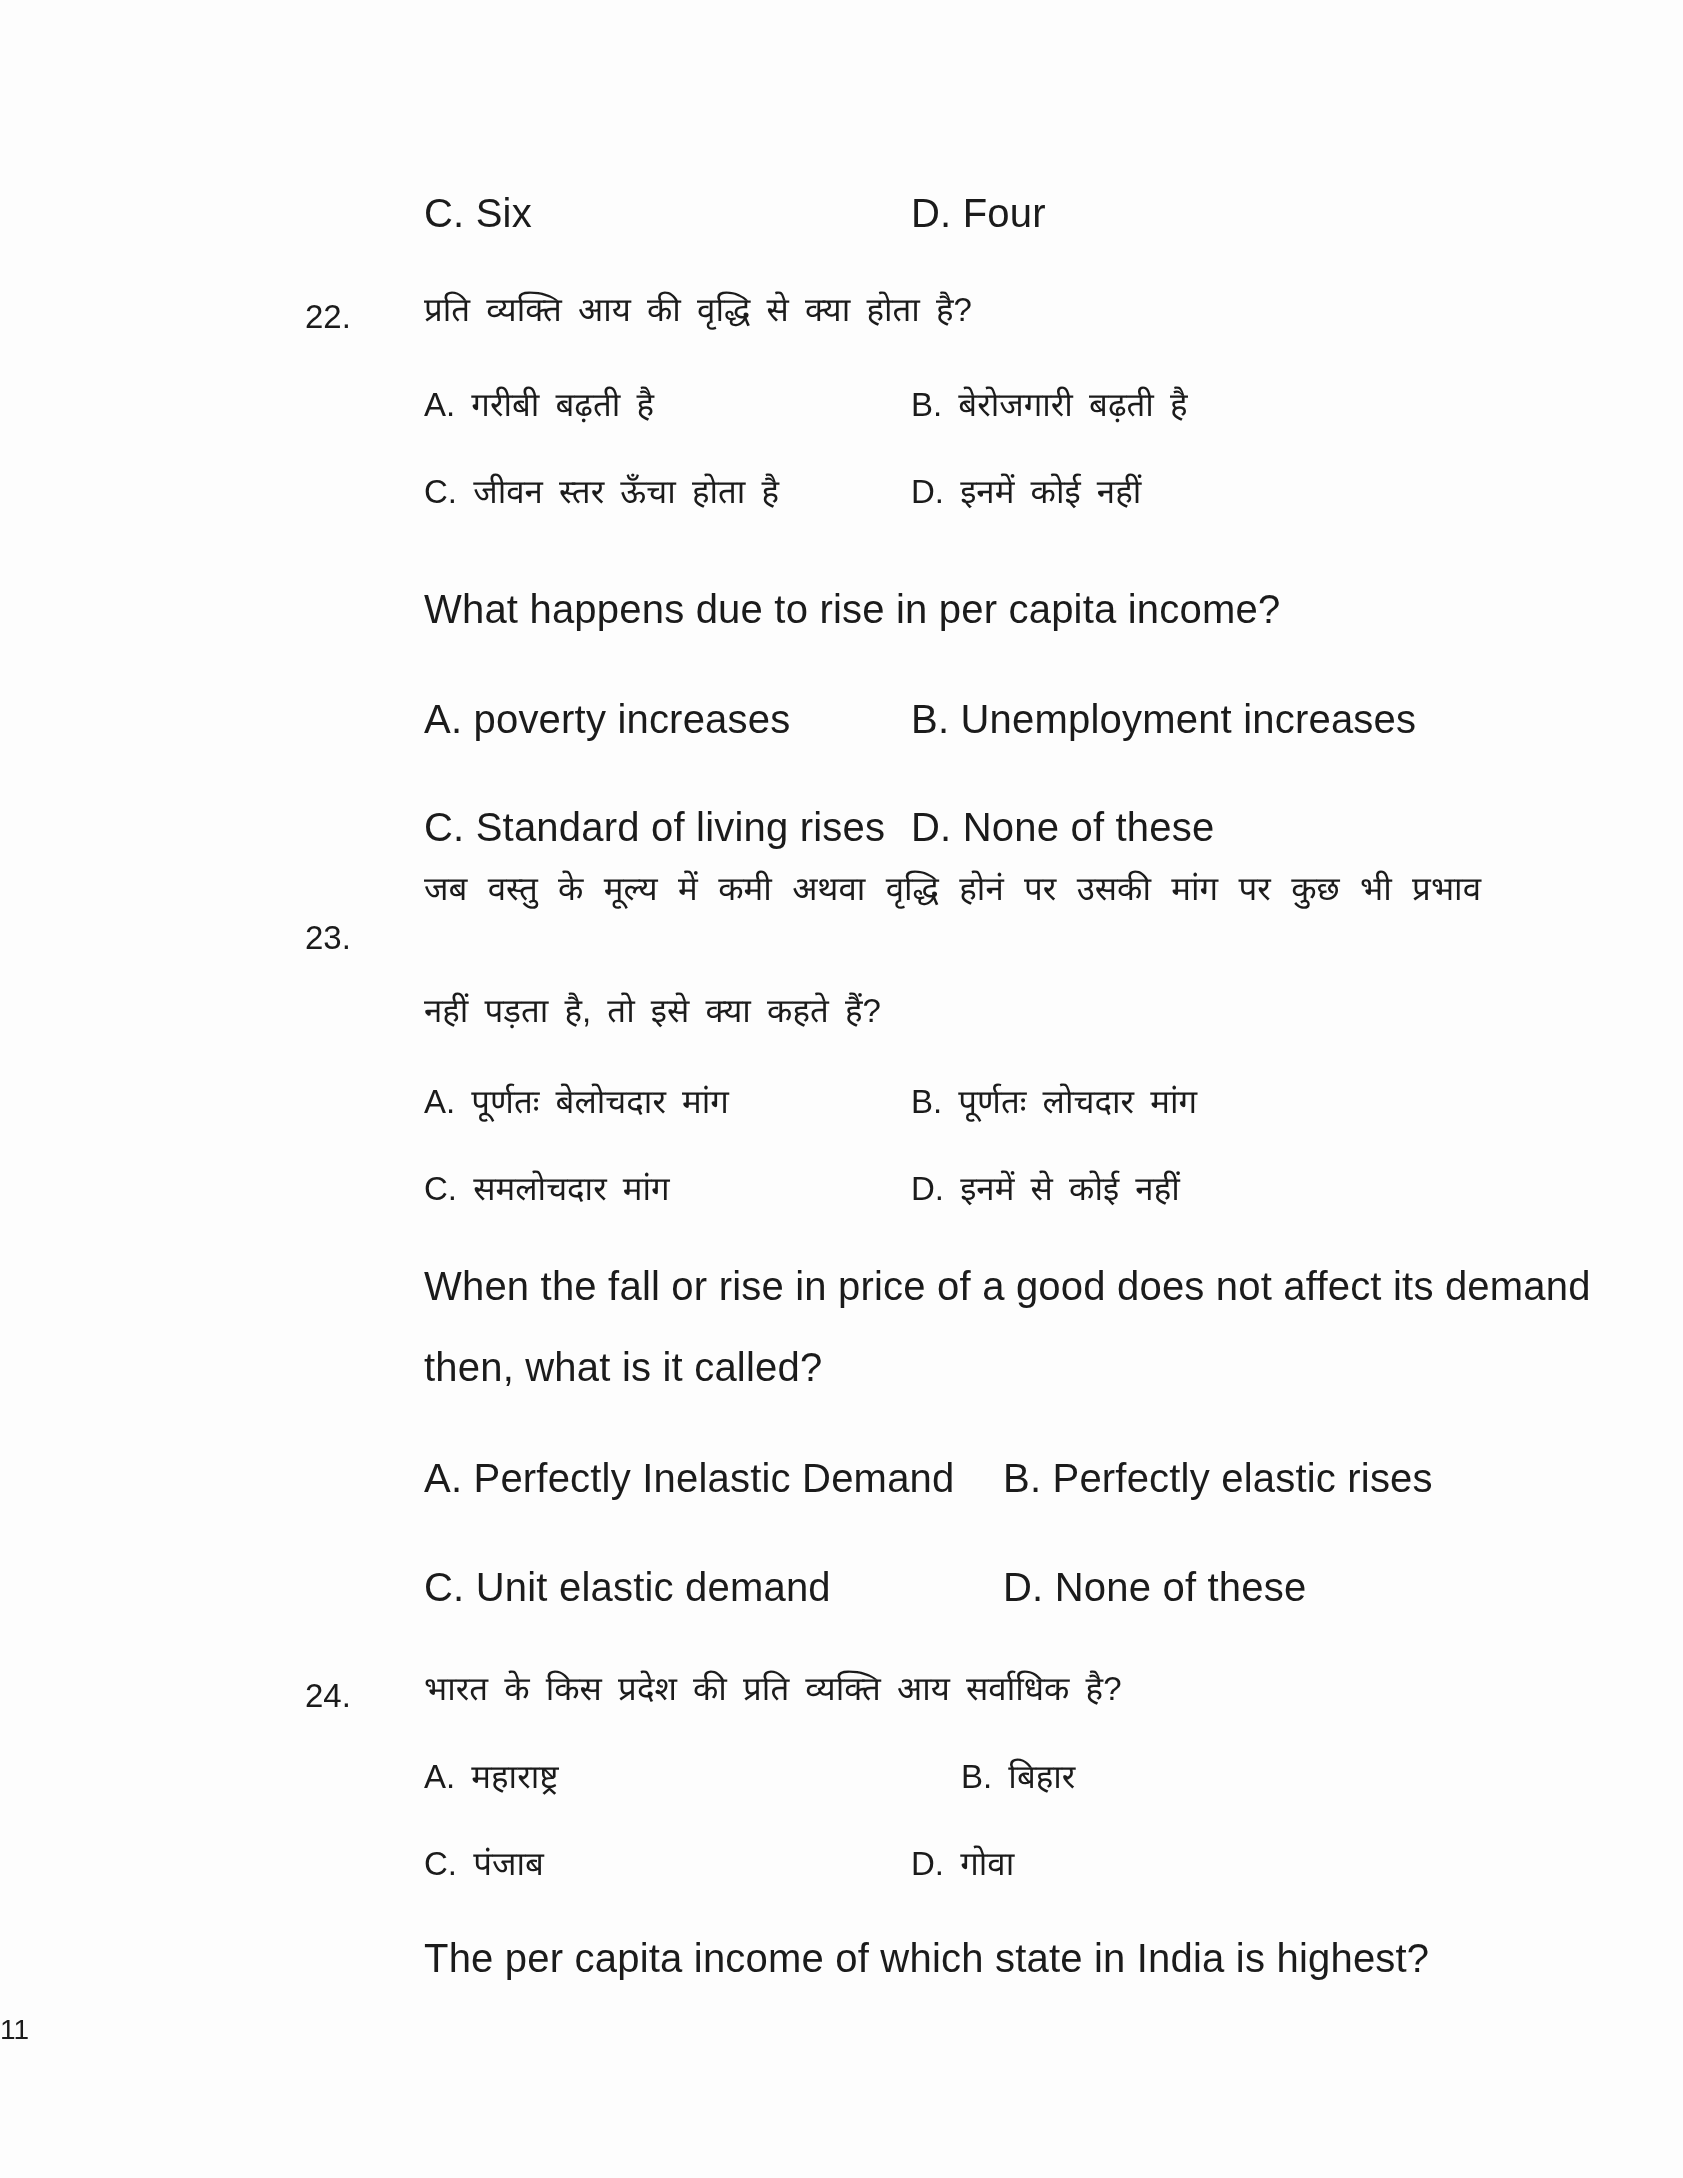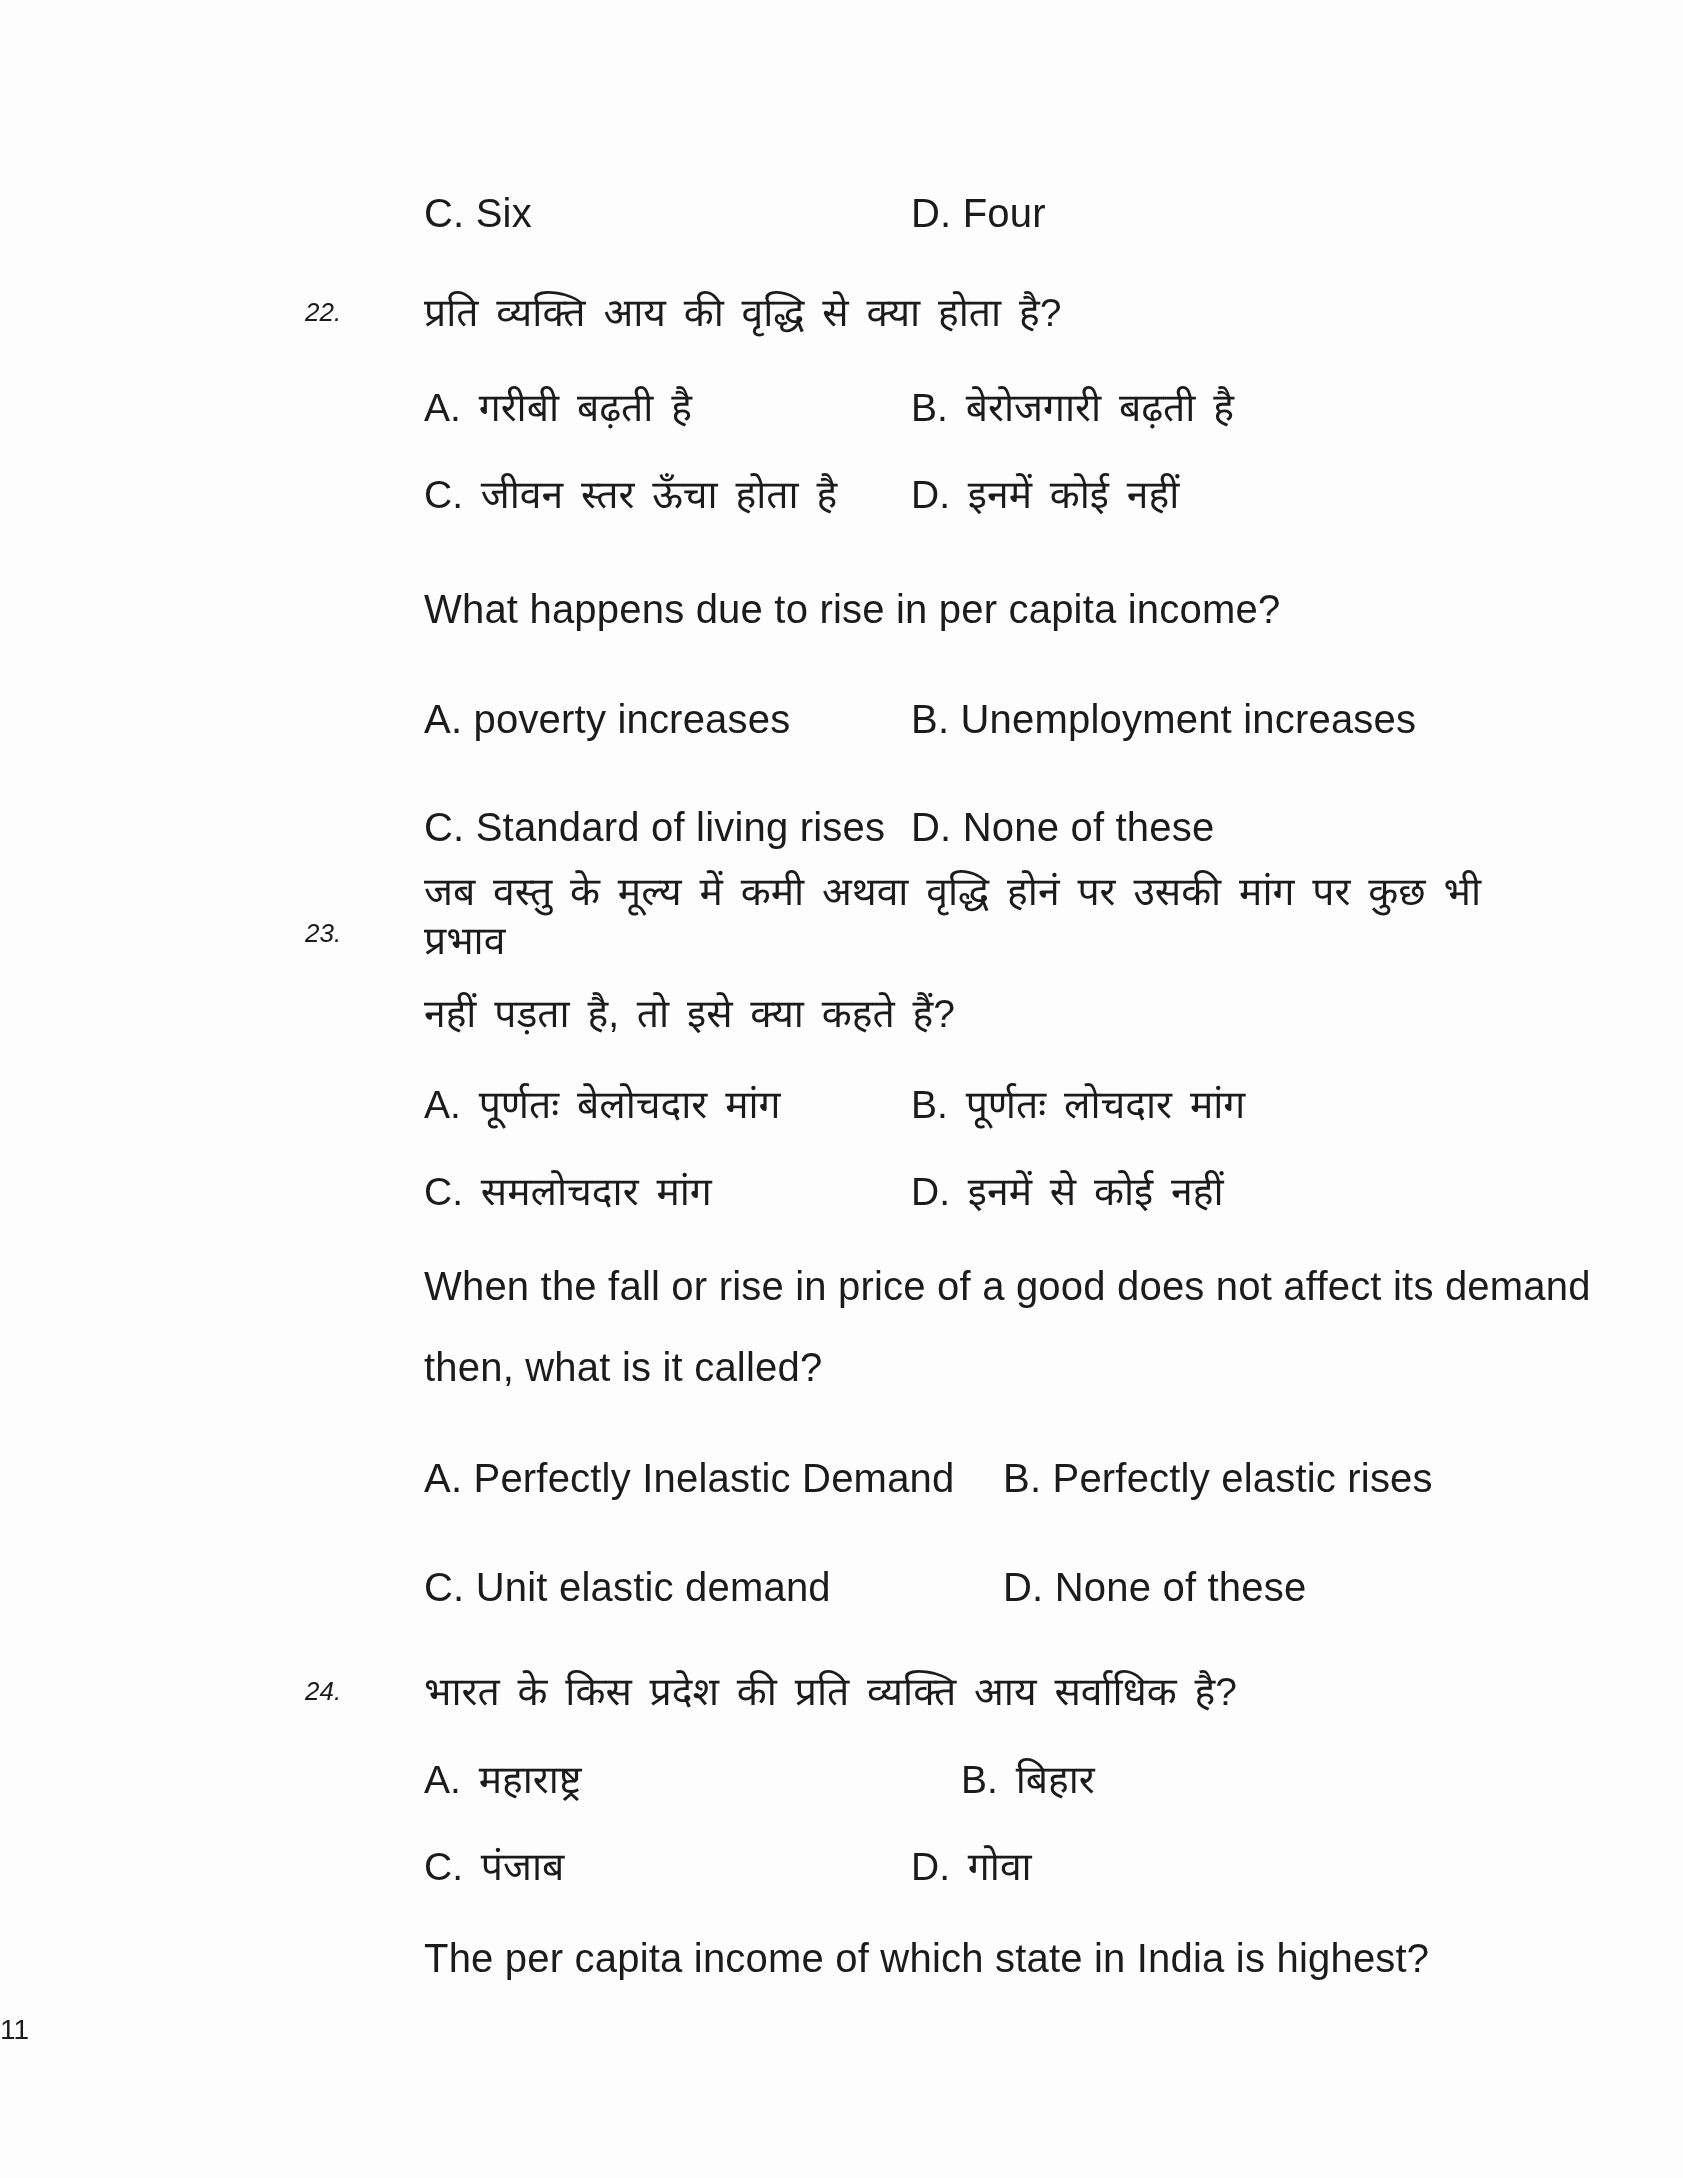--- a/index.html
+++ b/index.html
@@ -14,22 +14,22 @@
     color: #1b1b1b;
     font-family: "Liberation Sans", "DejaVu Sans", sans-serif;
     overflow: hidden;
   }
   .t {
     position: absolute;
     white-space: nowrap;
     line-height: 1.25;
   }
   .eng  { font-size: 40px; letter-spacing: 0.2px; }
-  .hin  { font-size: 39px; word-spacing: 7px; }
-  .num  { font-size: 26px; font-style: italic; }
+  .hin  { font-size: 33px; word-spacing: 7px; }
+  .num  { font-size: 33px; }
   .just {
     white-space: normal;
     width: 1057px;
     text-align: justify;
     text-align-last: justify;
   }
   .pagenum {
     position: absolute;
     left: 0;
     width: 1683px;

